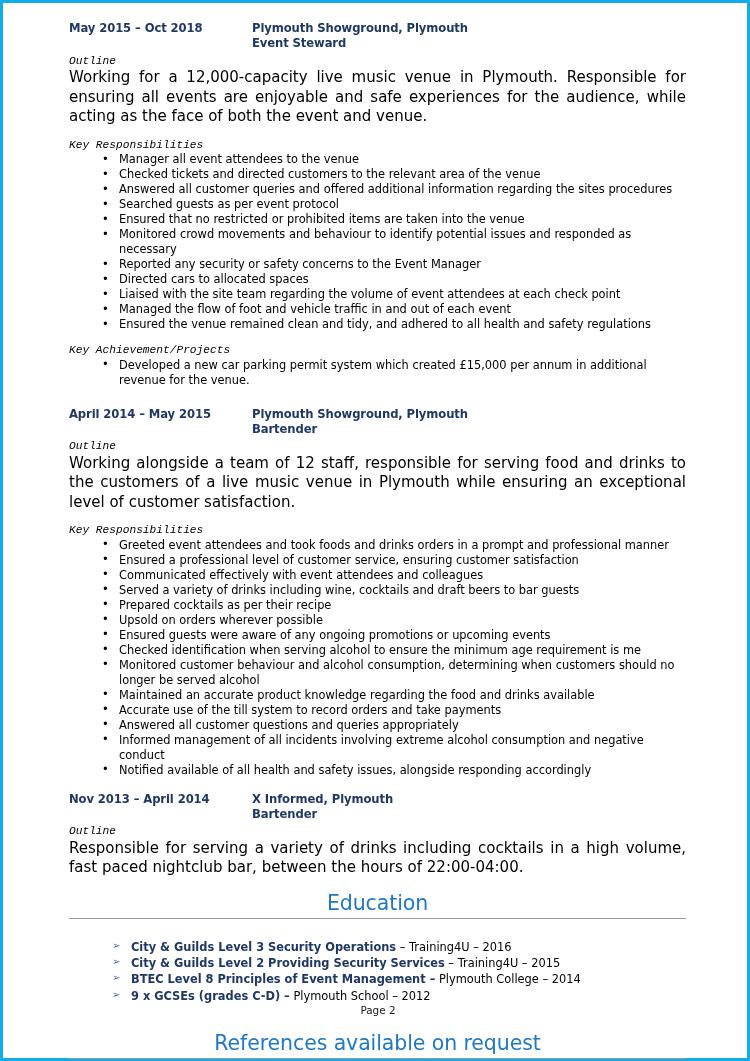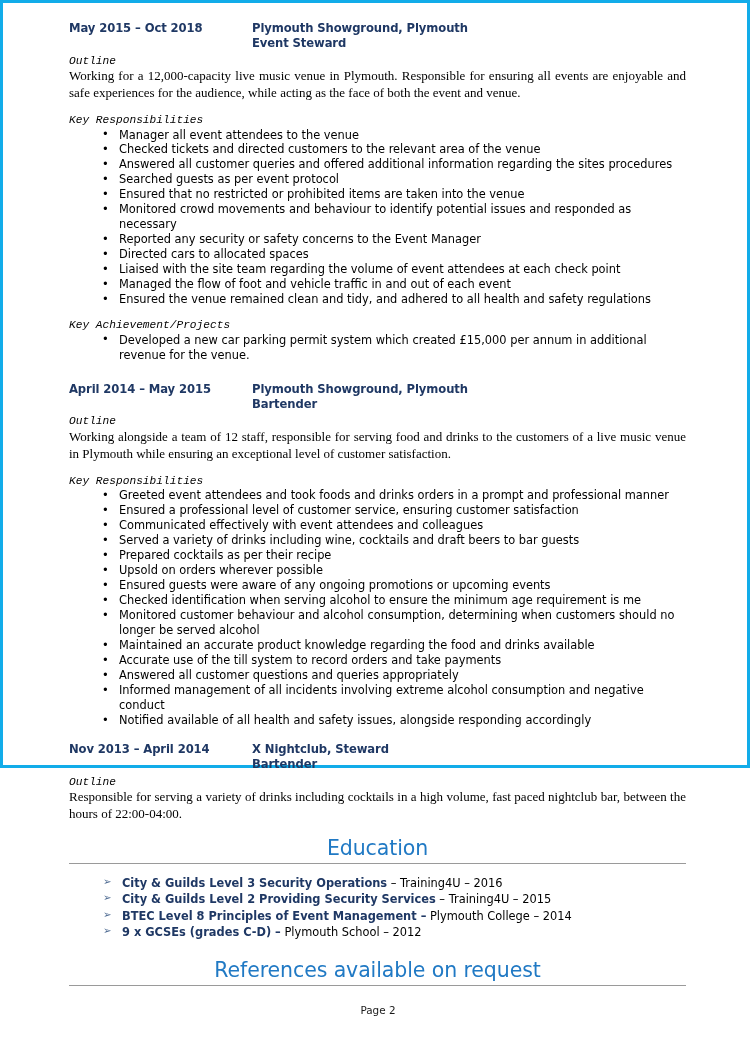--- a/index.html
+++ b/index.html
@@ -11,21 +11,21 @@
     width: 750px;
     height: 1061px;
     font-family: "DejaVu Sans", sans-serif;
     overflow: hidden;
   }
 
   #page {
     position: relative;
     box-sizing: border-box;
     width: 750px;
-    height: 768px;
+    height: 1061px;
     background: #ffffff;
     border: 3px solid #12ace9;
   }
 
   #content {
     position: absolute;
     left: 66px;
     top: 18px;
     width: 617px;   
     font-size: 11.2px;
@@ -54,24 +54,23 @@
   
   .label-italic {
     font-style: italic;
     font-size: 11.2px;
     color: #000;
     margin-top: 2px;
     font-family: Liberation Mono, monospace;
   }
   .para {
     text-align: justify;
-    font-size: 13px;
+    font-size: 15px;
     line-height: 1.30;
     margin-top: 0px;
-    font-family: Liberation Serif, serif;
   }
   .spacer-sm { height: 9px; }
   .spacer-md { height: 14px; }
   .spacer-lg { height: 19px; }
 
   
   ul.blist {
     list-style: none;
     margin: 0;
     padding: 0;
@@ -100,21 +99,21 @@
     line-height: 1.12;
     letter-spacing: -0.1px;
     padding-bottom: 3px;
     border-bottom: 1.3px solid #9a9a9a;
     text-align: center;
   }
 
   
   ul.elist {
     list-style: none;
-    margin: 3px;
+    margin: 12px;
     padding: 0;
   }
   ul.elist > li {
     position: relative;
     padding-left: 50px;
     font-size: 11.4px;
     line-height: 1.43;
     color: #000;
   }
   ul.elist > li::before {
@@ -211,21 +210,21 @@
         <li>Notified available of all health and safety issues, alongside responding accordingly</li>
       </ul>
     </div>
 
     <div class="spacer-md"></div>
 
     <div>
       <div class="job-head">
         <span class="dates">Nov 2013 – April 2014</span>
         <span class="co">
-          <span>X Nightclub, Steward</span>
+          <span>X Informed, Plymouth</span>
           <span class="role">Bartender</span>
         </span>
       </div>
       <div class="label-italic">Outline</div>
       <div class="para">Responsible for serving a variety of drinks including cocktails in a high volume, fast paced nightclub bar, between the hours of 22:00-04:00.</div>
     </div>
 
     <div class="spacer-md"></div>
 
     <div class="sec-head">Education</div>

